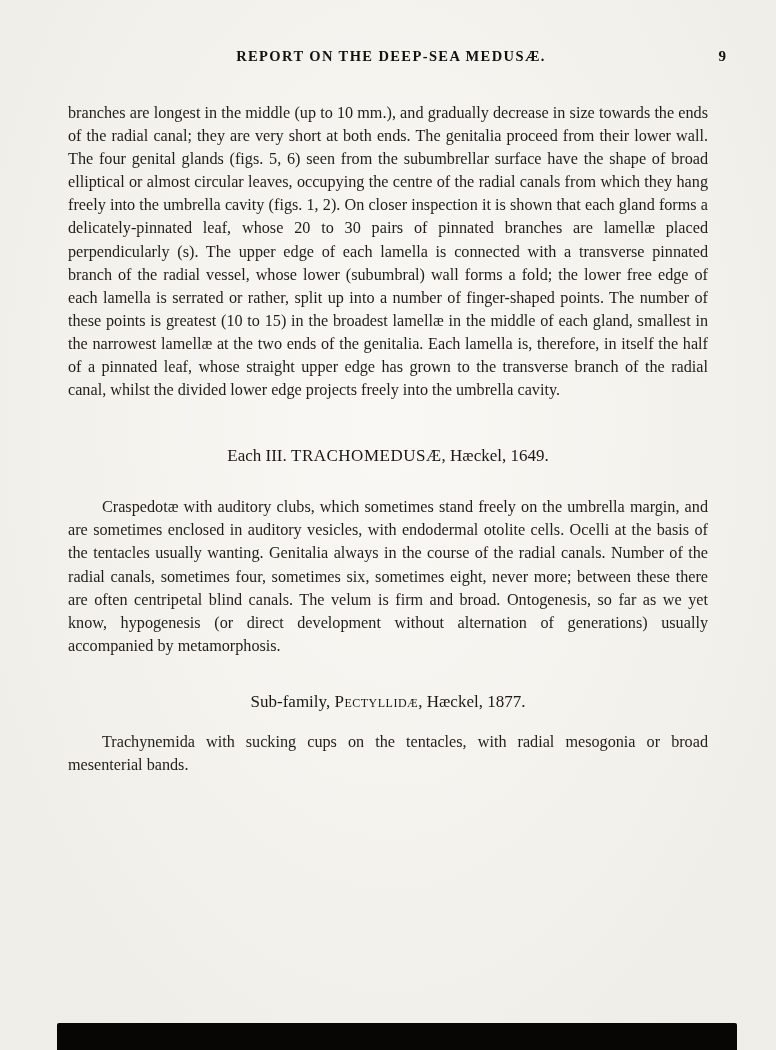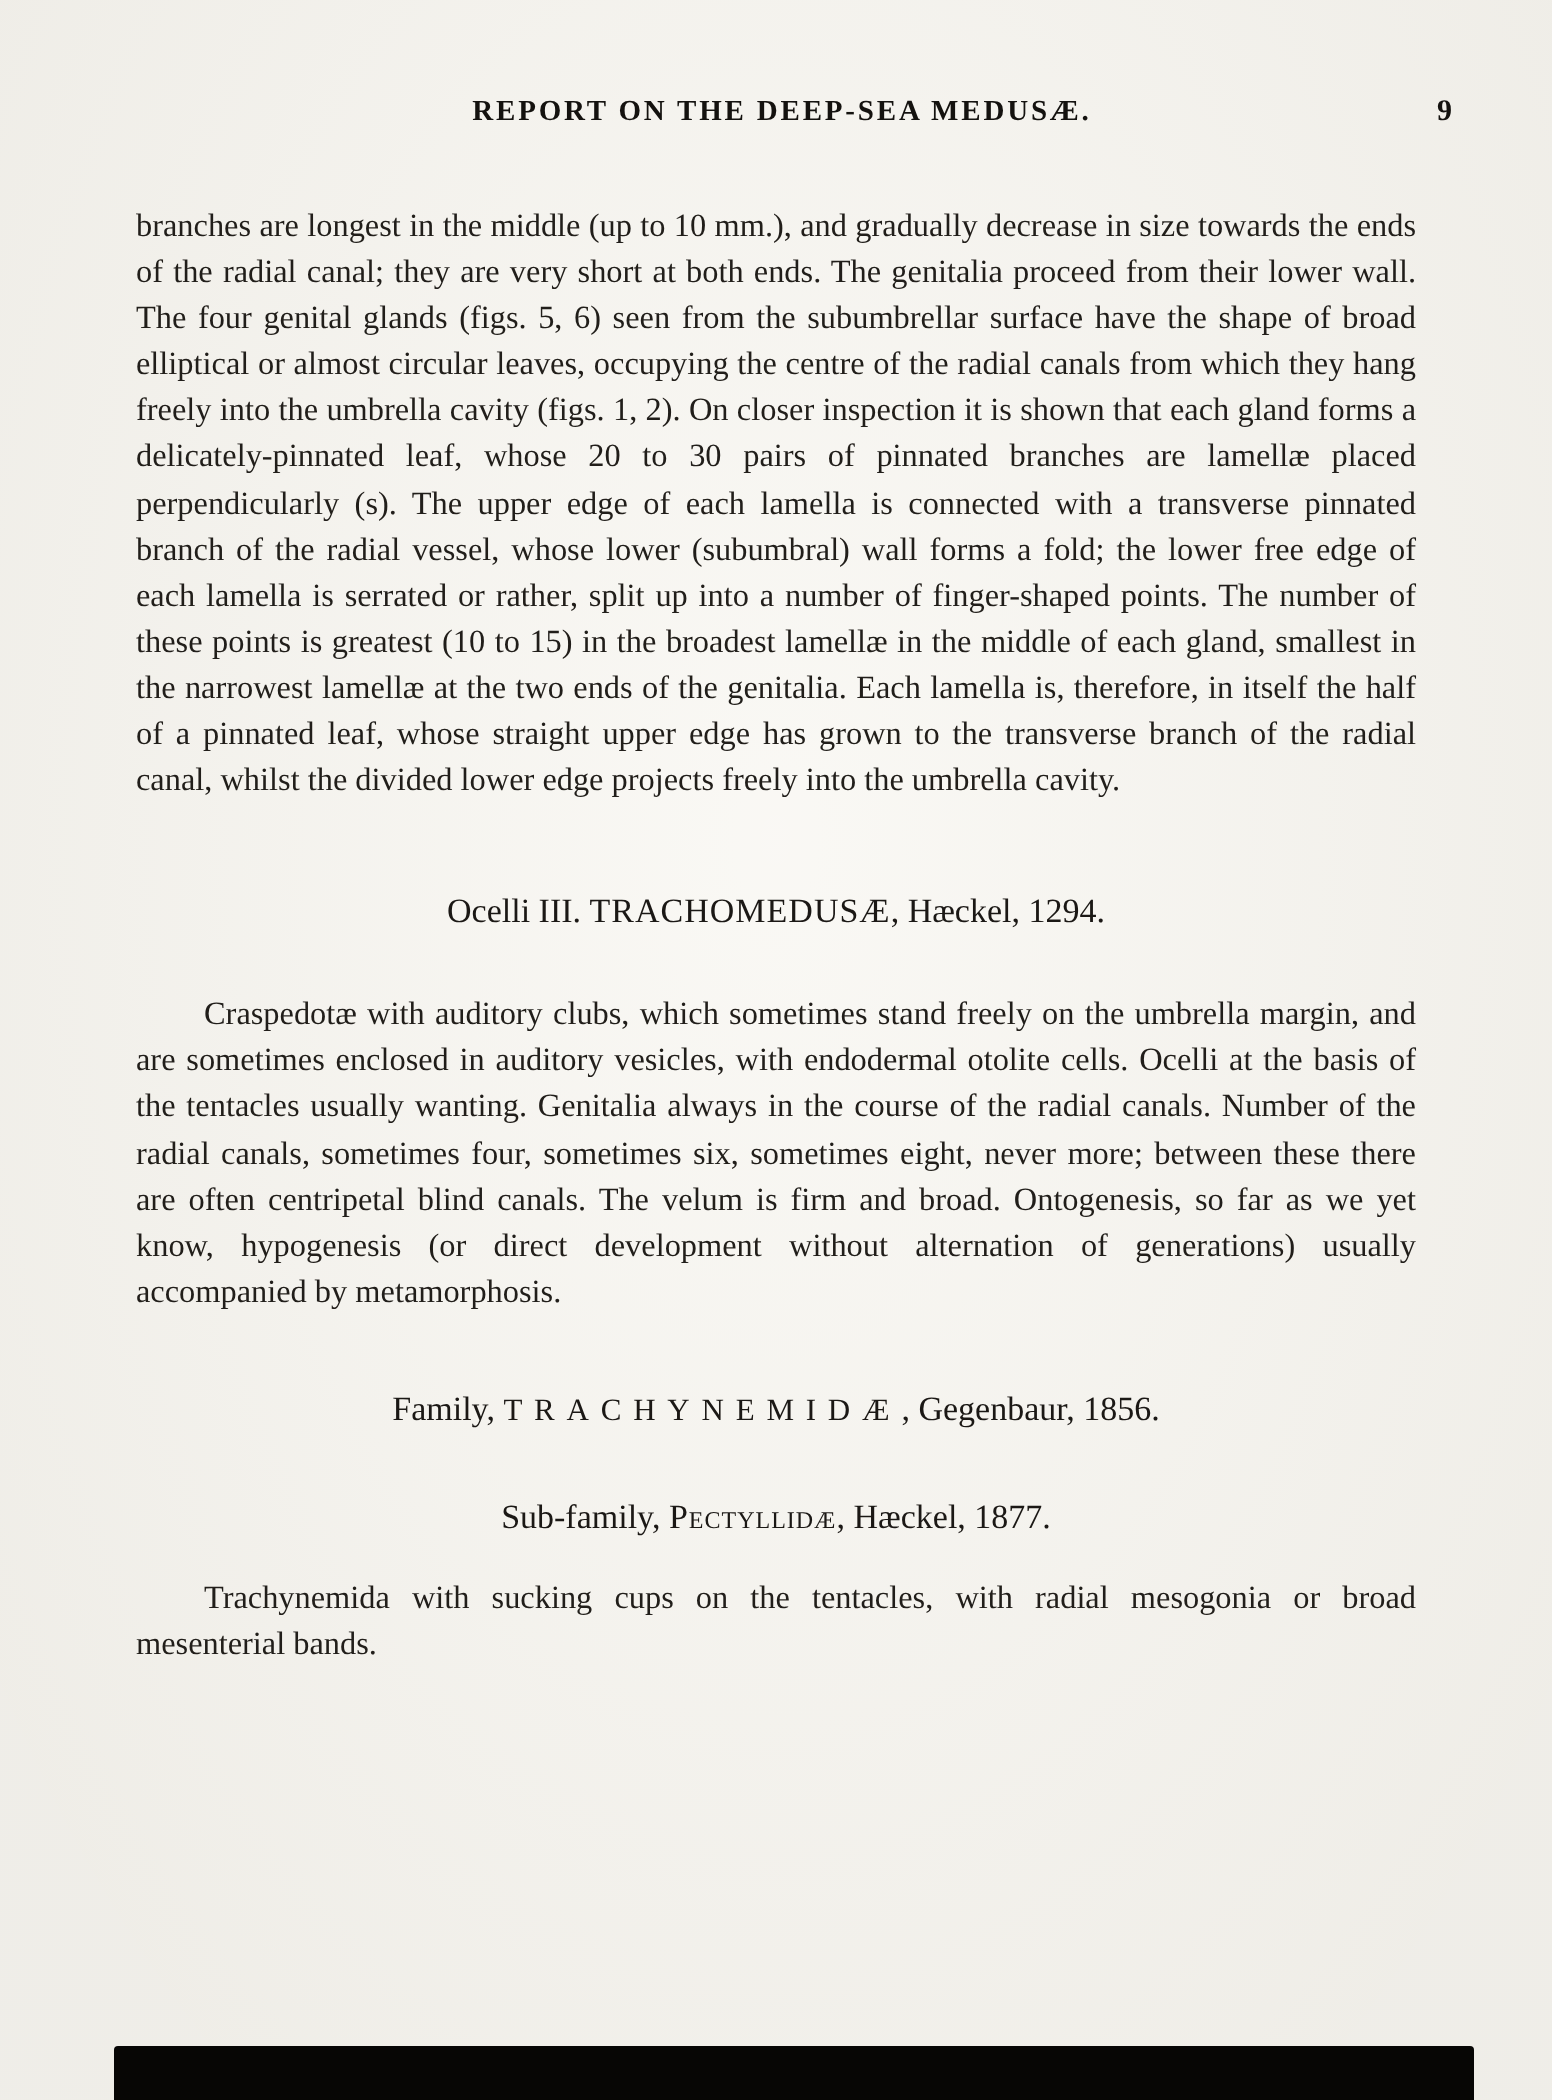--- a/index.html
+++ b/index.html
@@ -106,25 +106,24 @@
 
   <header class="running-head">
     <div class="running-title">REPORT ON THE DEEP-SEA MEDUSÆ.</div>
     <div class="page-number">9</div>
   </header>
 
   <main class="text-block">
 
     <p class="body-para no-indent">branches are longest in the middle (up to 10 mm.), and gradually decrease in size towards the ends of the radial canal; they are very short at both ends. The genitalia proceed from their lower wall. The four genital glands (figs. 5, 6) seen from the subumbrellar surface have the shape of broad elliptical or almost circular leaves, occupying the centre of the radial canals from which they hang freely into the umbrella cavity (figs. 1, 2). On closer inspection it is shown that each gland forms a delicately-pinnated leaf, whose 20 to 30 pairs of pinnated branches are lamellæ placed perpendicularly (s). The upper edge of each lamella is connected with a transverse pinnated branch of the radial vessel, whose lower (subumbral) wall forms a fold; the lower free edge of each lamella is serrated or rather, split up into a number of finger-shaped points. The number of these points is greatest (10 to 15) in the broadest lamellæ in the middle of each gland, smallest in the narrowest lamellæ at the two ends of the genitalia. Each lamella is, therefore, in itself the half of a pinnated leaf, whose straight upper edge has grown to the transverse branch of the radial canal, whilst the divided lower edge projects freely into the umbrella cavity.</p>
 
-    <h2 class="section-heading heading-order"><span>Ocelli III. </span><span class="caps">TRACHOMEDUSÆ</span><span>, Hæckel, 1294.</span></h2>
+    <h2 class="section-heading heading-order"><span>Each III. </span><span class="caps">TRACHOMEDUSÆ</span><span>, Hæckel, 1649.</span></h2>
 
     <p class="body-para">Craspedotæ with auditory clubs, which sometimes stand freely on the umbrella margin, and are sometimes enclosed in auditory vesicles, with endodermal otolite cells. Ocelli at the basis of the tentacles usually wanting. Genitalia always in the course of the radial canals. Number of the radial canals, sometimes four, sometimes six, sometimes eight, never more; between these there are often centripetal blind canals. The velum is firm and broad. Ontogenesis, so far as we yet know, hypogenesis (or direct development without alternation of generations) usually accompanied by metamorphosis.</p>
 
-    <h3 class="section-heading heading-family"><span>Family, </span><span class="spaced-caps">TRACHYNEMIDÆ</span><span>, Gegenbaur, 1856.</span></h3>
 
 
 
     <h3 class="section-heading heading-subfamily"><span>Sub-family, </span><span class="small-caps">Pectyllidæ</span><span>, Hæckel, 1877.</span></h3>
 
     <p class="body-para">Trachynemida with sucking cups on the tentacles, with radial mesogonia or broad mesenterial bands.</p>
 
   </main>
 
   <div class="scan-bar"></div>

